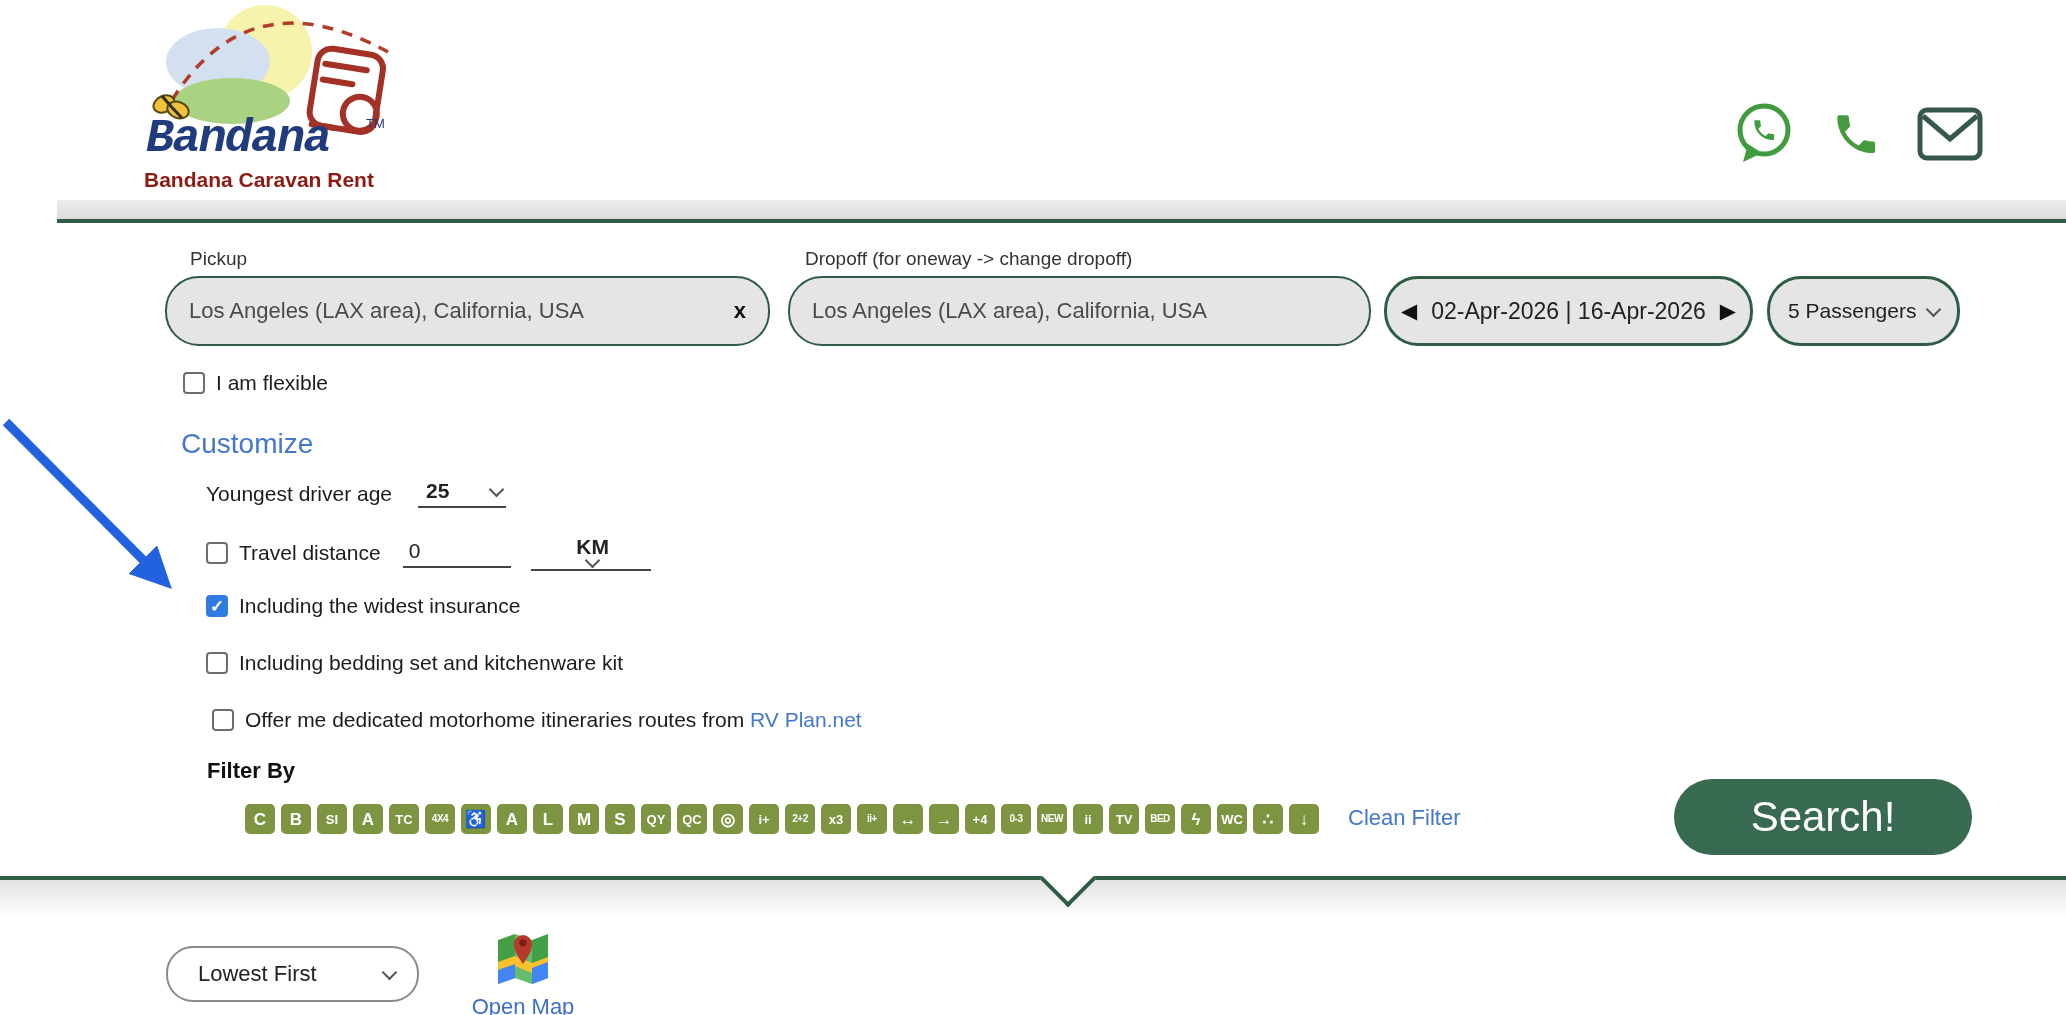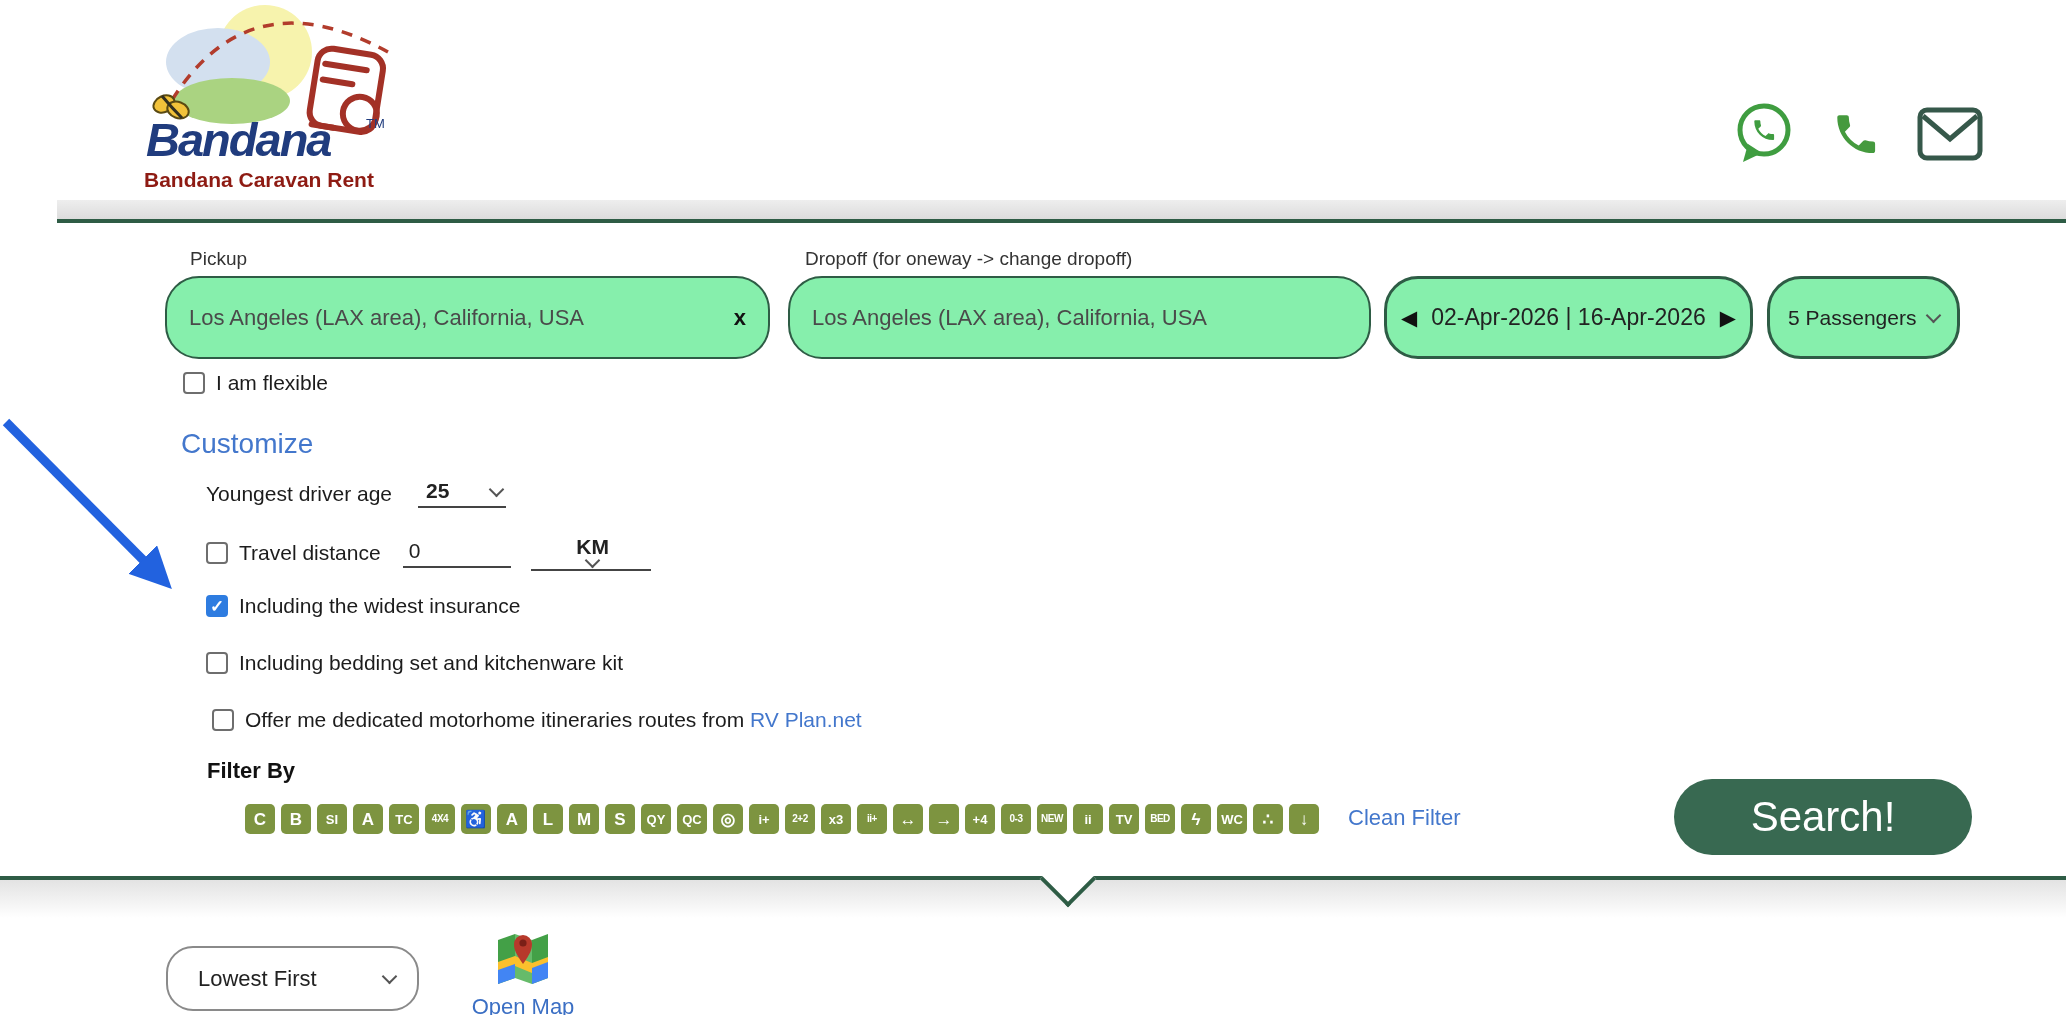--- a/index.html
+++ b/index.html
@@ -3,21 +3,21 @@
 <meta charset="utf-8">
 <style>
   html,body{margin:0;padding:0;background:#fff;}
   .page{position:relative;width:2066px;height:1015px;background:#fff;overflow:hidden;
         font-family:"Liberation Sans", sans-serif;color:#222;}
 
   
   .logo{position:absolute;left:140px;top:4px;width:290px;height:196px;cursor:pointer;}
   .logo svg{position:absolute;left:0;top:0;}
   .logo-brand{position:absolute;left:6px;top:108px;width:260px;font-size:47px;font-weight:bold;
-              font-style:italic;color:#203c7e;letter-spacing:-2px;white-space:nowrap;}
+              font-style:italic;color:#203c7e;letter-spacing:-2px;white-space:nowrap;font-family:Liberation Mono, monospace;}
   .logo-tm{position:absolute;left:226px;top:112px;font-size:13px;color:#203c7e;font-style:normal;}
   .logo-sub{position:absolute;left:4px;top:164px;font-size:21px;font-weight:bold;color:#8e1b13;white-space:nowrap;}
 
   .page-title{position:absolute;left:487px;top:112px;margin:0;font-size:51px;font-weight:bold;
               color:#3a6b51;letter-spacing:-1px;white-space:nowrap;}
 
   .top-right{position:absolute;right:88px;top:12px;display:flex;align-items:center;gap:24px;}
   .lang-link{font-size:23px;color:#4377cc;text-decoration:none;cursor:pointer;}
   .currency-select{display:flex;align-items:center;gap:14px;border:2px solid #777;border-radius:20px;
                    height:38px;padding:0 14px 0 16px;font-size:22px;color:#222;cursor:pointer;background:#fff;}
@@ -28,21 +28,21 @@
   .acct{cursor:pointer;}
 
   .contact-icons{position:absolute;right:83px;top:100px;display:flex;align-items:center;gap:32px;}
   .contact-icons > span{cursor:pointer;display:inline-flex;}
 
   .band-top{position:absolute;left:57px;right:0;top:200px;height:19px;
             background:linear-gradient(#eeeeee,#dcdcdc);border-bottom:4px solid #2e5c45;}
 
   
   .field-label{position:absolute;font-size:19px;color:#333;}
-  .pill{position:absolute;height:83px;border:2px solid #2e5c45;border-radius:34px;background:#86efac;
+  .pill{position:absolute;height:70px;border:2px solid #2e5c45;border-radius:34px;background:#e5e5e5;
         display:flex;align-items:center;box-sizing:border-box;}
   .pill-input{padding:0 22px;}
   .pill-input .val{flex:1;font-size:22px;color:#4a4a4a;white-space:nowrap;overflow:hidden;}
   .clear-x{font-size:22px;font-weight:bold;color:#111;cursor:pointer;padding-left:8px;}
   .pill-date{border-width:3px;justify-content:space-between;padding:0 14px;font-size:23px;color:#222;cursor:pointer;}
   .tri{font-size:21px;color:#111;cursor:pointer;}
   .pill-pass{border-width:3px;justify-content:space-between;padding:0 18px;font-size:21px;color:#222;cursor:pointer;}
 
   .row{position:absolute;display:flex;align-items:center;}
   .cb{width:22px;height:22px;border:2px solid #6e6e6e;border-radius:4px;background:#fff;
@@ -68,21 +68,21 @@
   .search-btn{position:absolute;left:1674px;top:779px;width:298px;height:76px;border:none;border-radius:38px;
               background:#386951;color:#fff;font-size:42px;font-family:"Liberation Sans",sans-serif;cursor:pointer;}
 
   .arrow-note{position:absolute;left:0;top:408px;pointer-events:none;}
 
   
   .band-bottom-line{position:absolute;left:0;right:0;top:876px;height:4px;background:#2e5c45;}
   .band-bottom{position:absolute;left:0;right:0;top:880px;height:38px;background:linear-gradient(#e3e3e3,#ffffff);}
   .notch{position:absolute;left:1048px;top:859px;width:36px;height:36px;background:#fff;
          border-right:4px solid #2e5c45;border-bottom:4px solid #2e5c45;transform:rotate(45deg);}
-  .sort-select{position:absolute;left:166px;top:946px;width:253px;height:65px;border:2px solid #8a8a8a;
+  .sort-select{position:absolute;left:166px;top:946px;width:253px;height:56px;border:2px solid #8a8a8a;
                border-radius:27px;background:#fff;display:flex;align-items:center;justify-content:space-between;
                padding:0 22px 0 30px;font-size:22px;color:#222;box-sizing:border-box;cursor:pointer;}
   .open-map{position:absolute;left:463px;top:930px;width:120px;text-align:center;cursor:pointer;}
   .open-map .om-label{display:block;margin-top:2px;font-size:22px;color:#3b6fc4;}
 </style>
 </head>
 <body>
 
 <div class="page">
 

